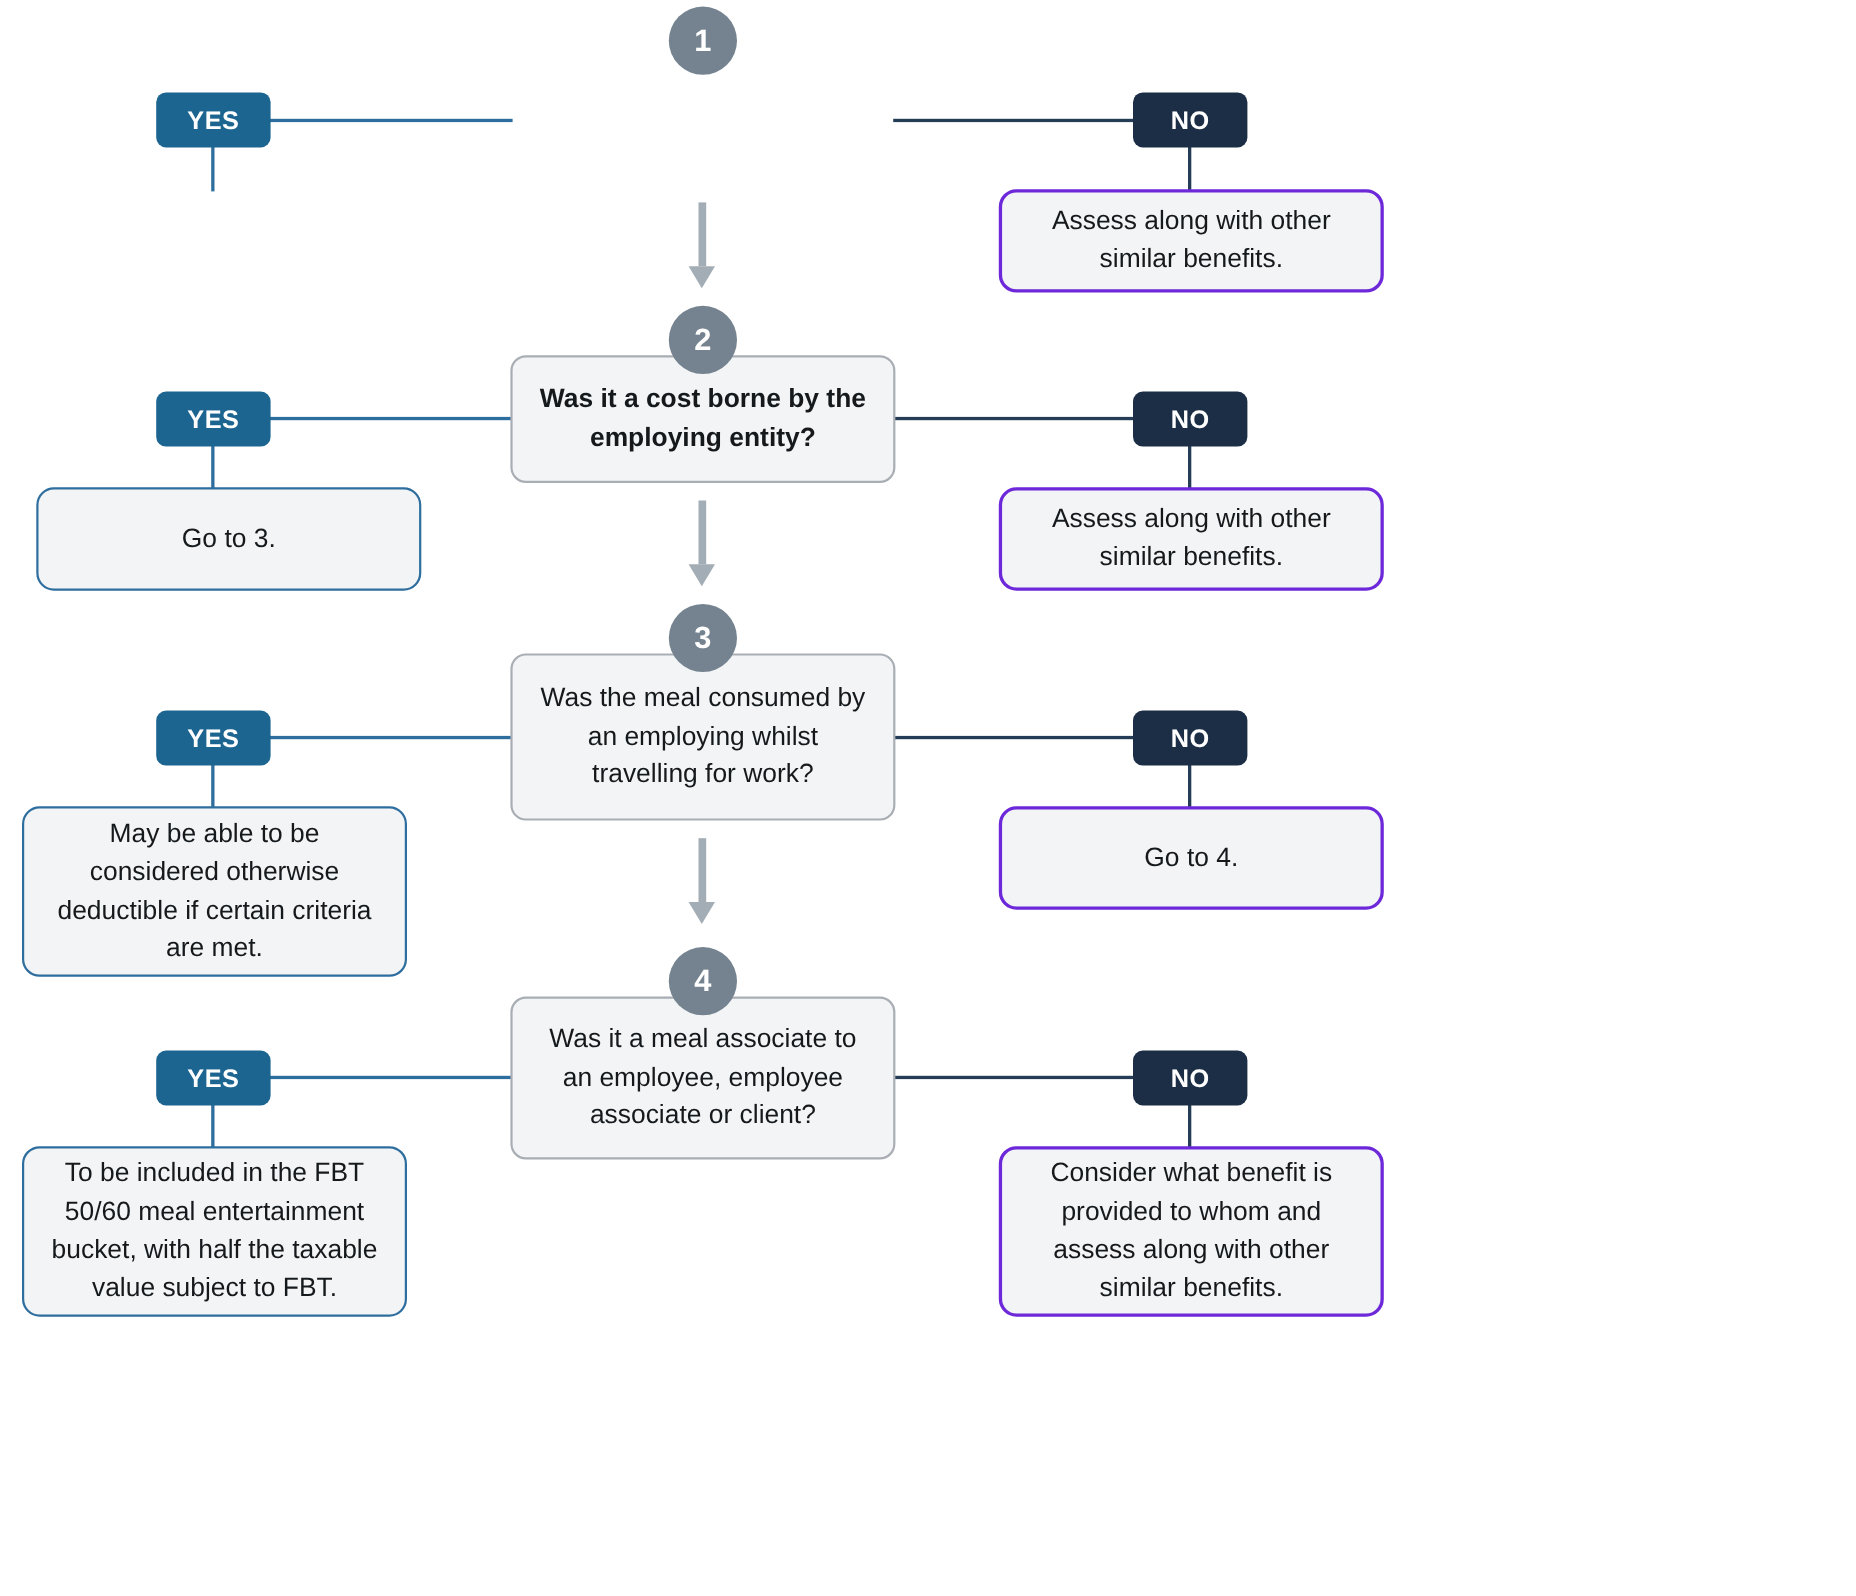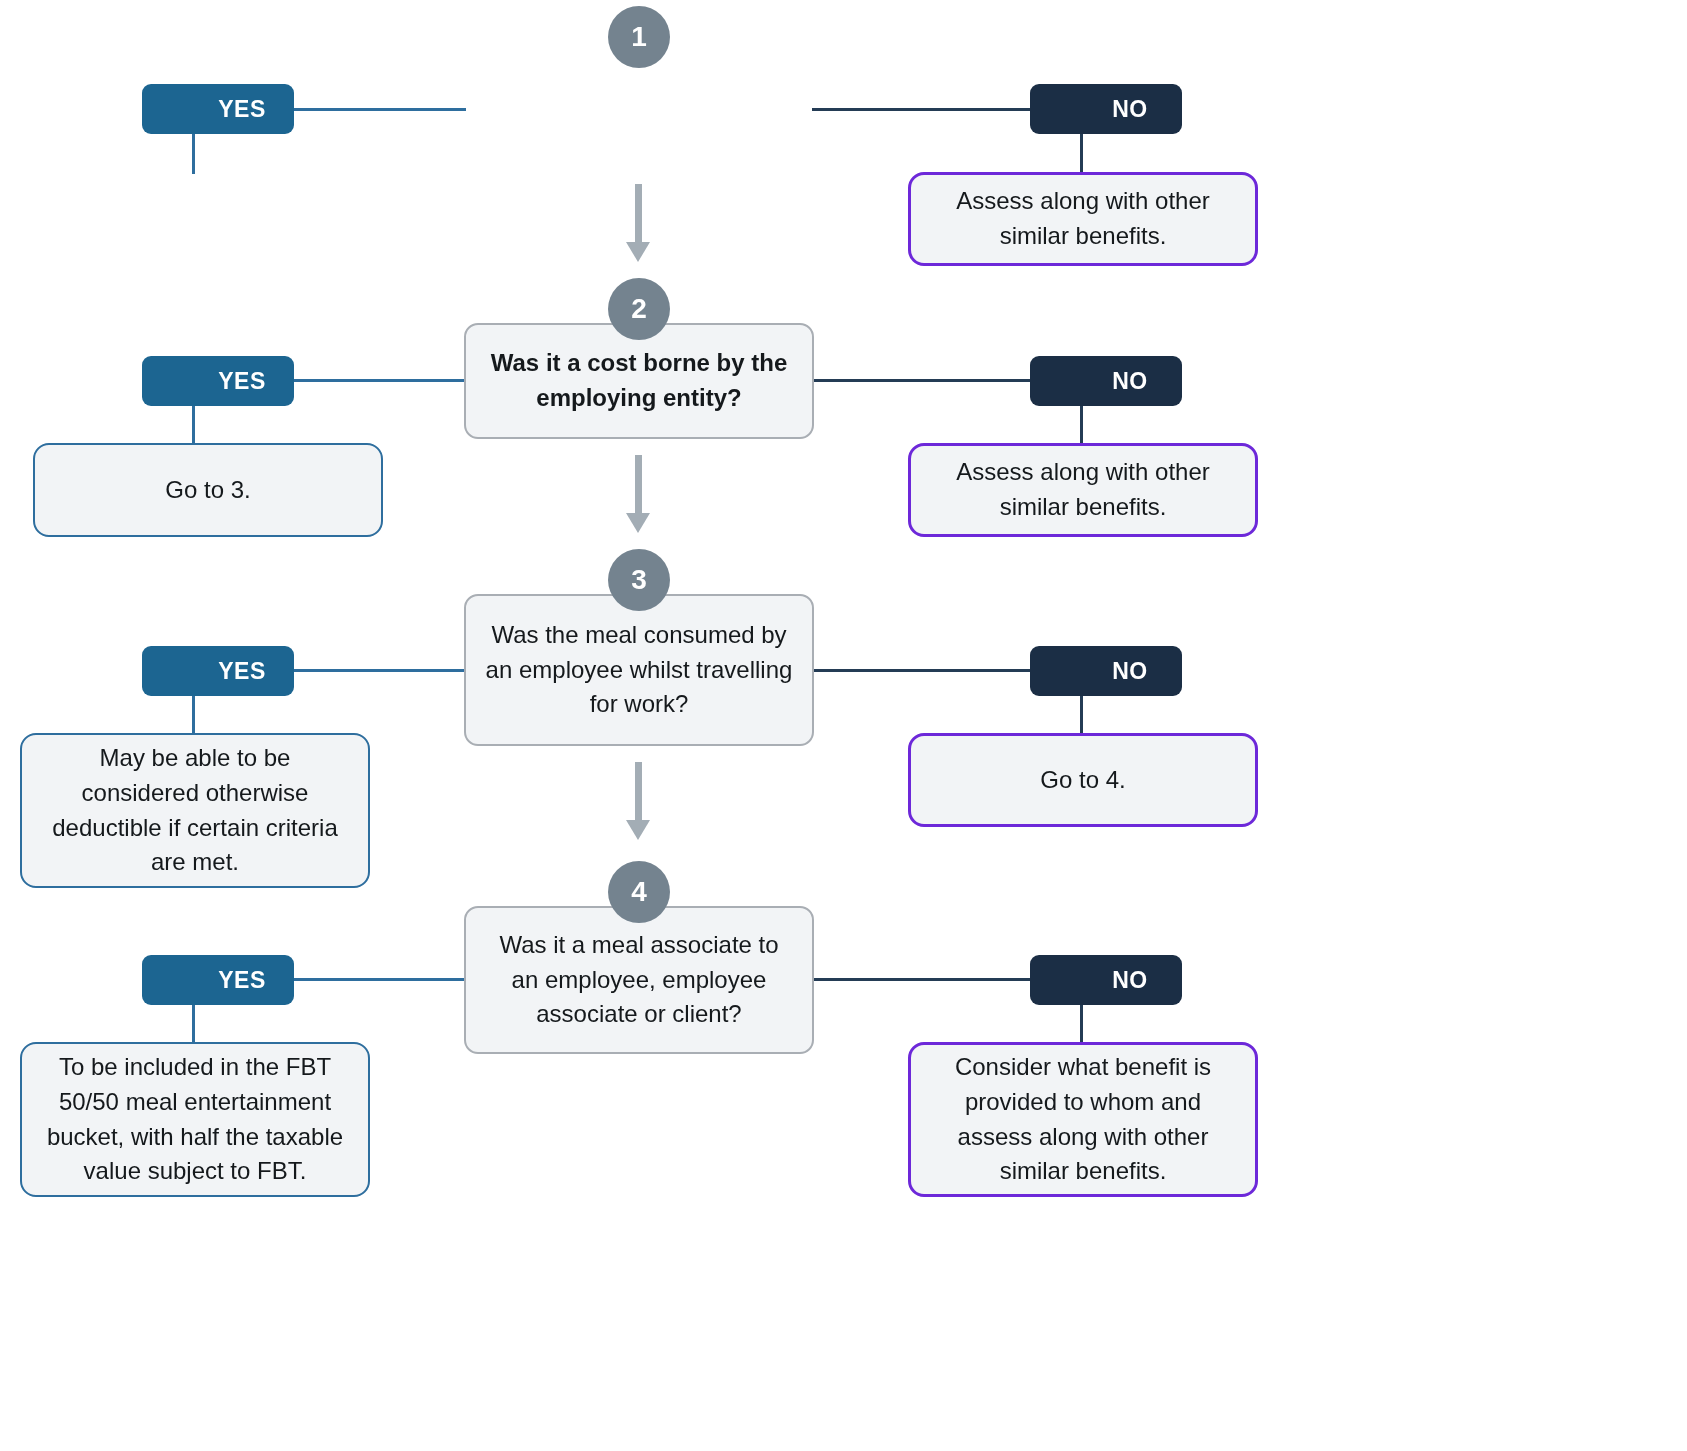--- a/index.html
+++ b/index.html
@@ -67,21 +67,20 @@
     height: 50px;
     border-radius: 9px;
     display: flex;
     align-items: center;
     justify-content: center;
     font-size: 23px;
     font-weight: bold;
     letter-spacing: 0.5px;
     color: #ffffff;
     z-index: 6;
-    padding-left: 48px;
   }
   .badge.yes { background: #1c6591; }
   .badge.no  { background: #1b2e45; }
 
   
   .rbox {
     background: #f2f4f6;
     border-radius: 16px;
     display: flex;
     align-items: center;
@@ -174,21 +173,21 @@
   <div class="node rbox yes-side" style="left:33px; top:443px; width:350px; height:94px;">Go to 3.</div>
   <div class="node rbox no-side" style="left:908px; top:443px; width:350px; height:94px;">Assess along with other similar benefits.</div>
 
   <div class="flow-arrow" style="left:626px; top:455px; width:25px; height:78px;">
     <div class="shaft" style="height:58px;"></div>
     <div class="head" style="top:58px;"></div>
   </div>
 
   <div class="step-circle" style="left:608px; top:549px;">3</div>
 
-  <div class="node qbox" style="left:464px; top:594px; width:350px; height:152px;">Was the meal consumed by an employee whilst travelling for work?</div>
+  <div class="node qbox" style="left:464px; top:594px; width:350px; height:152px;">Was the meal consumed by an employing whilst travelling for work?</div>
 
   <div class="hline yes" style="left:240px; top:669px; width:226px;"></div>
   <div class="hline no" style="left:812px; top:669px; width:220px;"></div>
 
   <div class="badge yes" style="left:142px; top:646px;">YES</div>
   <div class="badge no" style="left:1030px; top:646px;">NO</div>
 
   <div class="vline yes" style="left:192px; top:694px; height:40px;"></div>
   <div class="vline no" style="left:1080px; top:694px; height:40px;"></div>
 
@@ -206,16 +205,16 @@
 
   <div class="hline yes" style="left:240px; top:978px; width:226px;"></div>
   <div class="hline no" style="left:812px; top:978px; width:220px;"></div>
 
   <div class="badge yes" style="left:142px; top:955px;">YES</div>
   <div class="badge no" style="left:1030px; top:955px;">NO</div>
 
   <div class="vline yes" style="left:192px; top:1003px; height:40px;"></div>
   <div class="vline no" style="left:1080px; top:1003px; height:40px;"></div>
 
-  <div class="node rbox yes-side" style="left:20px; top:1042px; width:350px; height:155px;">To be included in the FBT 50/50 meal entertainment bucket, with half the taxable value subject to FBT.</div>
+  <div class="node rbox yes-side" style="left:20px; top:1042px; width:350px; height:155px;">To be included in the FBT 50/60 meal entertainment bucket, with half the taxable value subject to FBT.</div>
   <div class="node rbox no-side" style="left:908px; top:1042px; width:350px; height:155px;">Consider what benefit is provided to whom and assess along with other similar benefits.</div>
 
 </div>
 
 </body></html>

